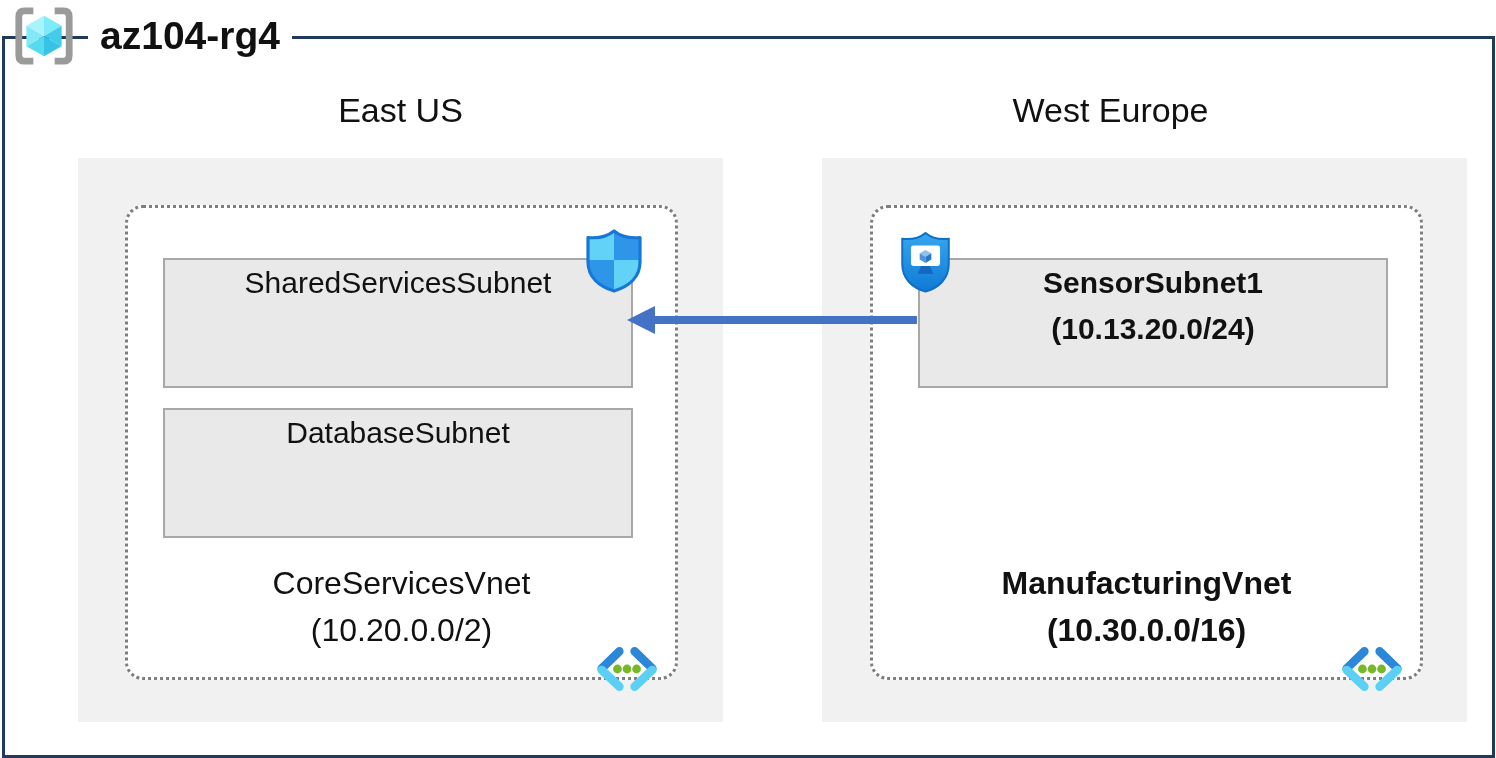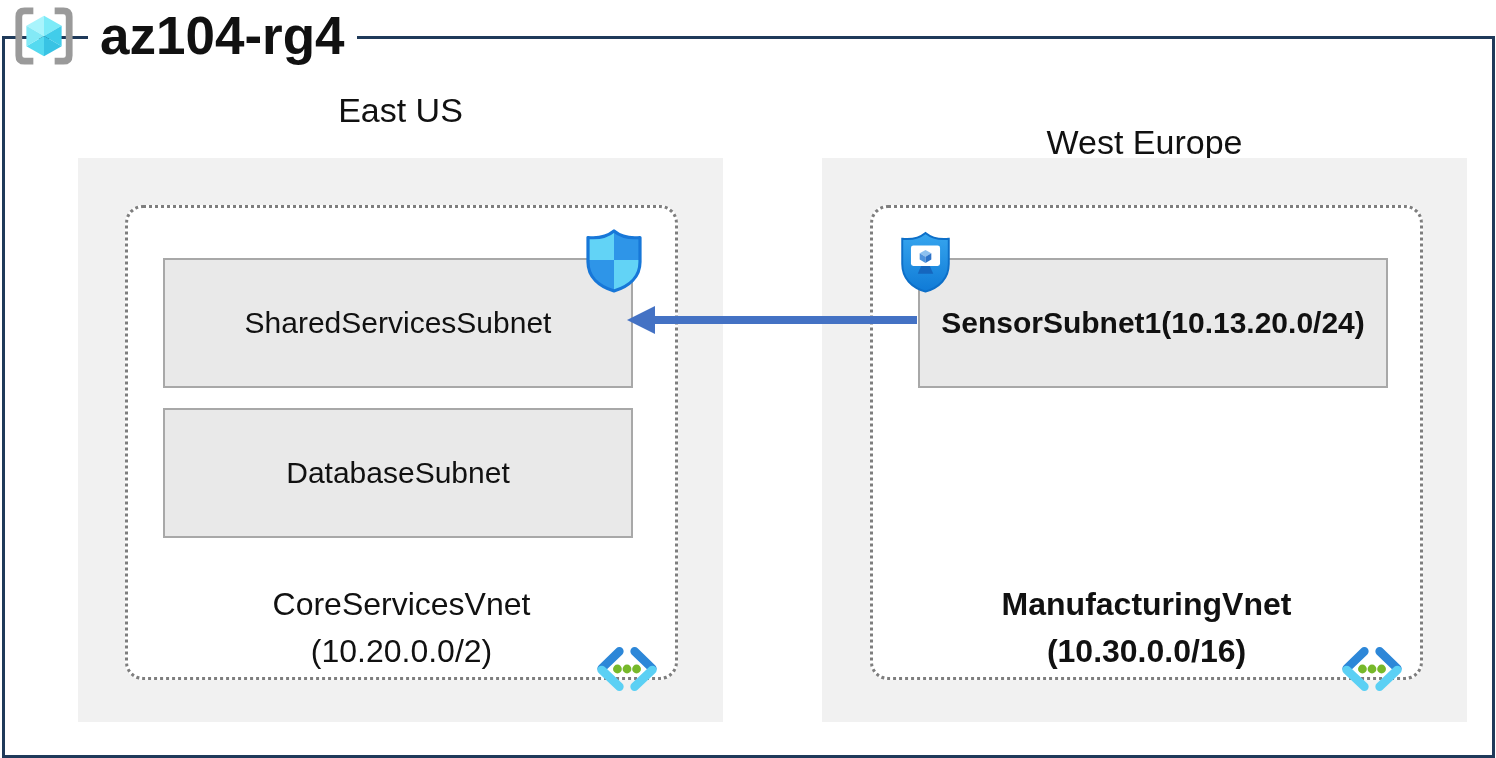--- a/index.html
+++ b/index.html
@@ -3,35 +3,35 @@
 <meta charset="utf-8">
 <style>
   html,body{margin:0;padding:0;background:#fff;}
   #page{position:relative;width:1496px;height:758px;background:#ffffff;
         font-family:"Liberation Sans", sans-serif;color:#111;overflow:hidden;}
   .abs{position:absolute;}
 
   .frame{left:2px;top:36px;width:1487px;height:716px;border:3px solid #1f3a5a;box-sizing:content-box;}
 
   .rg-title{left:88px;top:11px;z-index:3;background:#ffffff;padding:0 12px;
-            font-size:53px;font-weight:bold;line-height:50px;letter-spacing:0;}
+            font-size:39px;font-weight:bold;line-height:50px;letter-spacing:0;}
 
   .rg-icon{left:10px;top:5px;width:68px;height:62px;z-index:3;}
 
   .region-label{top:88px;width:645px;text-align:center;font-size:34px;line-height:44px;}
   .region{top:158px;width:645px;height:564px;background:#f1f1f1;z-index:1;}
 
   .vnet-box{top:205px;width:553px;height:475px;background:#ffffff;
             border:3px dotted #7e7e7e;border-radius:18px;box-sizing:border-box;z-index:2;}
 
   .subnet{width:470px;height:130px;background:#e9e9e9;border:2px solid #a8a8a8;box-sizing:border-box;
-          display:flex;flex-direction:row;align-items:center;justify-content:center;
+          display:flex;flex-direction:column;align-items:center;
           font-size:30px;line-height:46px;text-align:center;}
 
-  .vnet-label{left:0;right:0;top:352px;text-align:center;font-size:32px;line-height:47px;margin-top:21px;}
+  .vnet-label{left:0;right:0;top:352px;text-align:center;font-size:32px;line-height:47px;}
 
   .vnet-icon{right:15px;bottom:-14px;width:66px;height:44px;z-index:4;}
 
   .nsg-icon{left:584px;top:228px;width:60px;height:66px;z-index:5;}
   .asg-icon{left:898px;top:230px;width:55px;height:64px;z-index:5;}
 
   .arrow-svg{left:627px;top:304px;width:290px;height:32px;z-index:4;}
   .arrow-svg line{stroke:#4472c4;stroke-width:8;}
   .arrow-svg polygon{fill:#4472c4;}
 </style>
@@ -49,21 +49,21 @@
     <polygon points="35,11 53.2,21.5 35,32" fill="#7debf8"></polygon>
     <polygon points="53.2,21.5 53.2,42.5 35,32" fill="#41cdea"></polygon>
     <polygon points="53.2,42.5 35,53 35,32" fill="#38c3e4"></polygon>
     <polygon points="35,53 16.8,42.5 35,32" fill="#55daf0"></polygon>
     <polygon points="16.8,42.5 16.8,21.5 35,32" fill="#83e9f6"></polygon>
   </svg>
 
   <div class="abs rg-title">az104-rg4</div>
 
   <div class="abs region-label" style="left:78px;">East US</div>
-  <div class="abs region-label" style="left:822px;margin-top:32px;">West Europe</div>
+  <div class="abs region-label" style="left:788px;">West Europe</div>
 
   <div class="abs region" style="left:78px;"></div>
   <div class="abs region" style="left:822px;"></div>
 
   <div class="abs vnet-box" style="left:125px;">
     <div class="abs subnet" style="left:35px;top:50px;">
       <span>SharedServicesSubnet</span>
     </div>
     <div class="abs subnet" style="left:35px;top:200px;">
       <span>DatabaseSubnet</span>

